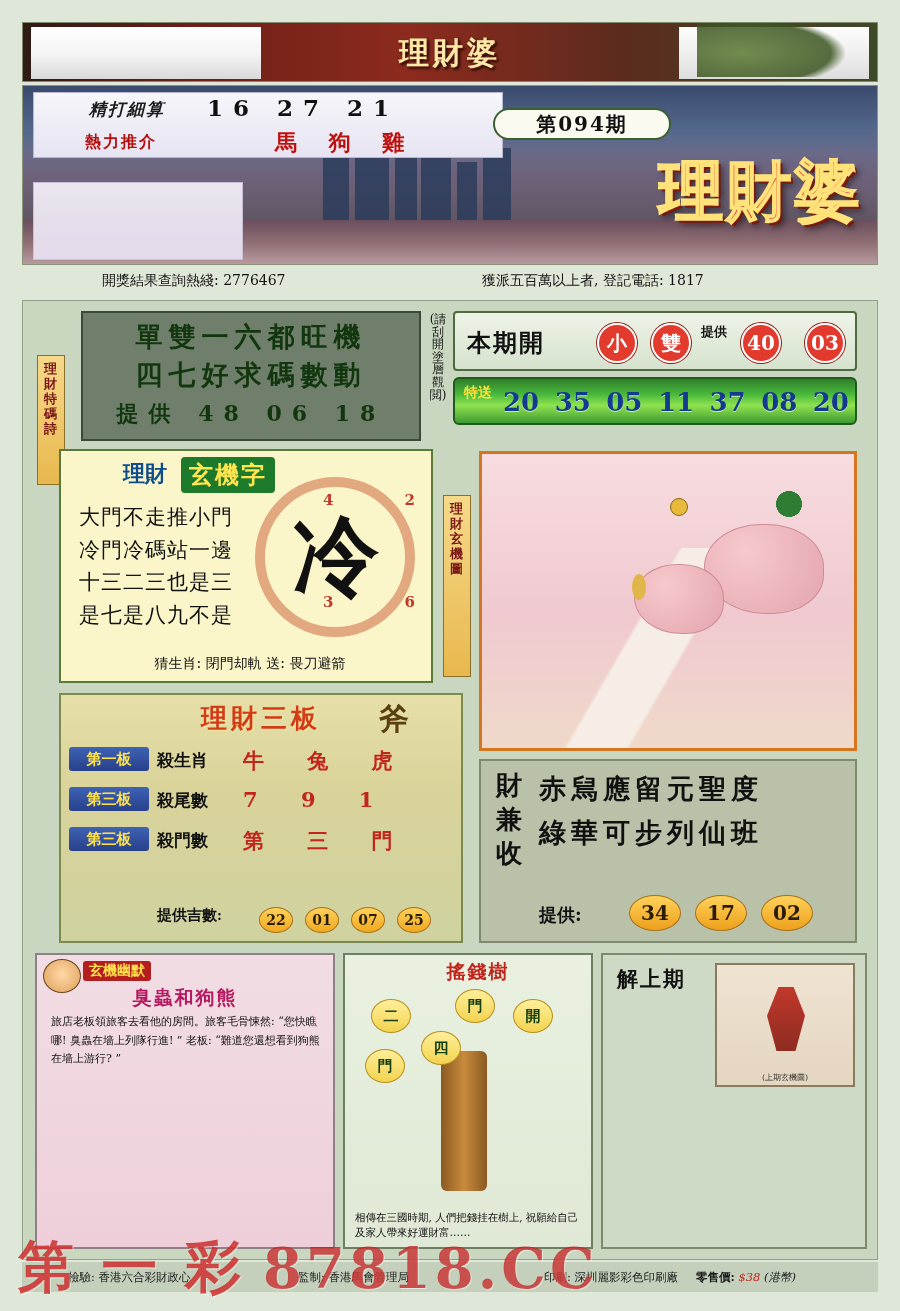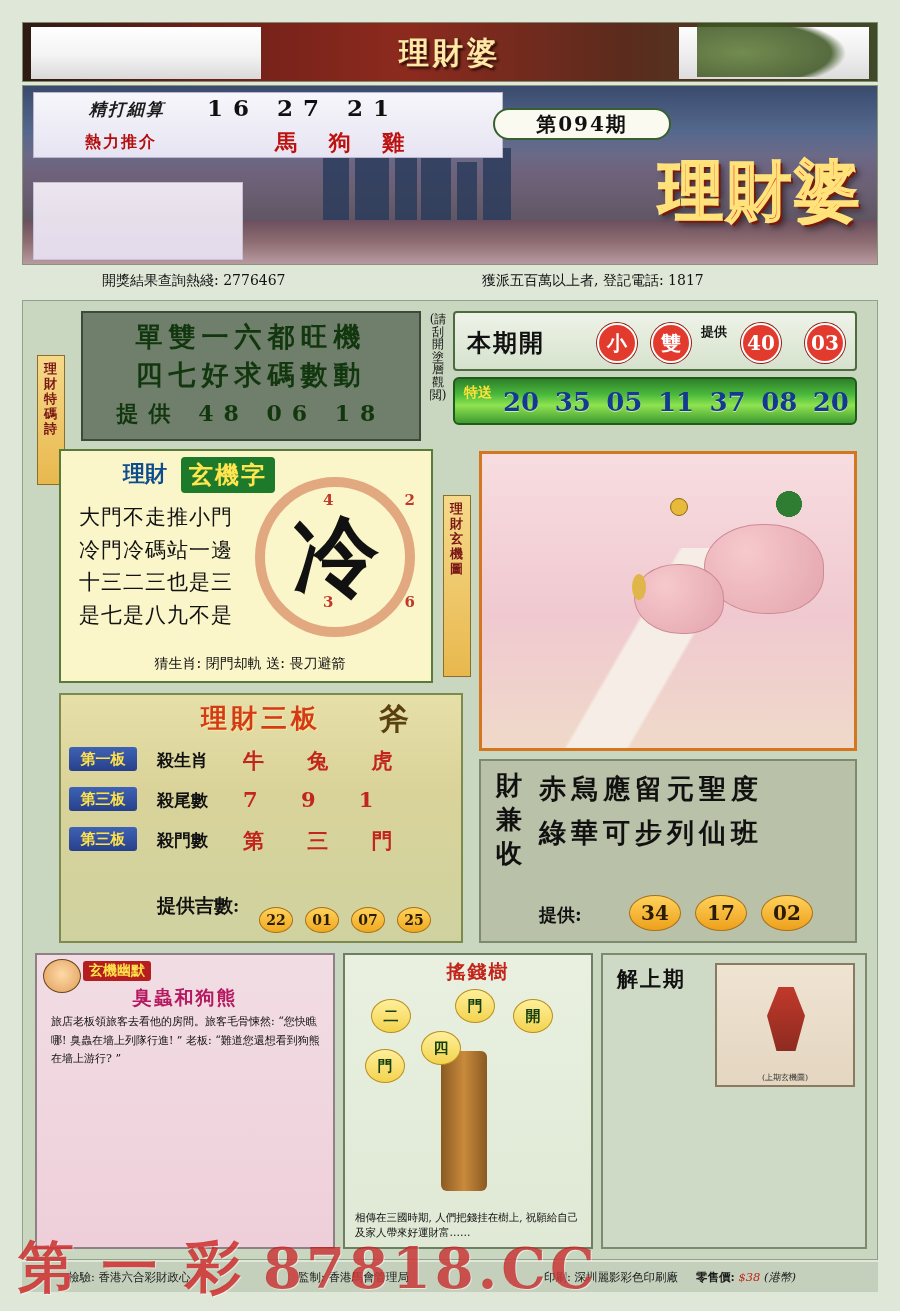--- a/index.html
+++ b/index.html
@@ -254,38 +254,38 @@
     position:absolute; left:0; right:0; top:6px; text-align:center;
     font-family:"DejaVu Serif", serif; font-size:26px; font-weight:bold;
     color:#d33a16; letter-spacing:4px;
     text-shadow:1px 1px 0 #ffe9a0;
   }
   .sanban .axe {
     position:absolute; right:52px; top:4px;
     font-family:"DejaVu Serif", serif; font-size:30px; font-weight:bold; color:#5a4010;
   }
   .rowlbl {
-    position:absolute; left:8px; width:68px; height:24px;
+    position:absolute; left:8px; width:80px; height:24px;
     background:linear-gradient(180deg,#3f62b5 0%, #27408a 100%);
     color:#ffe24a; border-radius:3px;
     font-family:"DejaVu Serif", serif; font-size:15px; font-weight:bold;
     display:flex; align-items:center; justify-content:center;
   }
   .rowkey {
     position:absolute; left:96px; width:76px;
     font-family:"DejaVu Serif", serif; font-size:17px; font-weight:bold; color:#111;
   }
   .rowval {
     position:absolute; left:182px; right:8px;
     font-family:"DejaVu Serif", serif; font-size:21px; font-weight:bold; color:#c2251b;
     letter-spacing:18px;
   }
   .giftline {
-    position:absolute; left:96px; bottom:22px;
-    font-family:Liberation Serif, serif; font-size:19px; font-weight:bold; color:#111;
+    position:absolute; left:96px; bottom:16px;
+    font-family:Liberation Serif, serif; font-size:15px; font-weight:bold; color:#111;
   }
   .oval {
     position:absolute; bottom:8px; width:34px; height:26px; border-radius:50%;
     background:linear-gradient(180deg,#ffd25a 0%, #f0a81f 100%);
     border:1px solid #a7701a; color:#2b1d05;
     font-family:"DejaVu Serif", serif; font-size:14px; font-weight:bold;
     display:flex; align-items:center; justify-content:center;
   }
 
   

